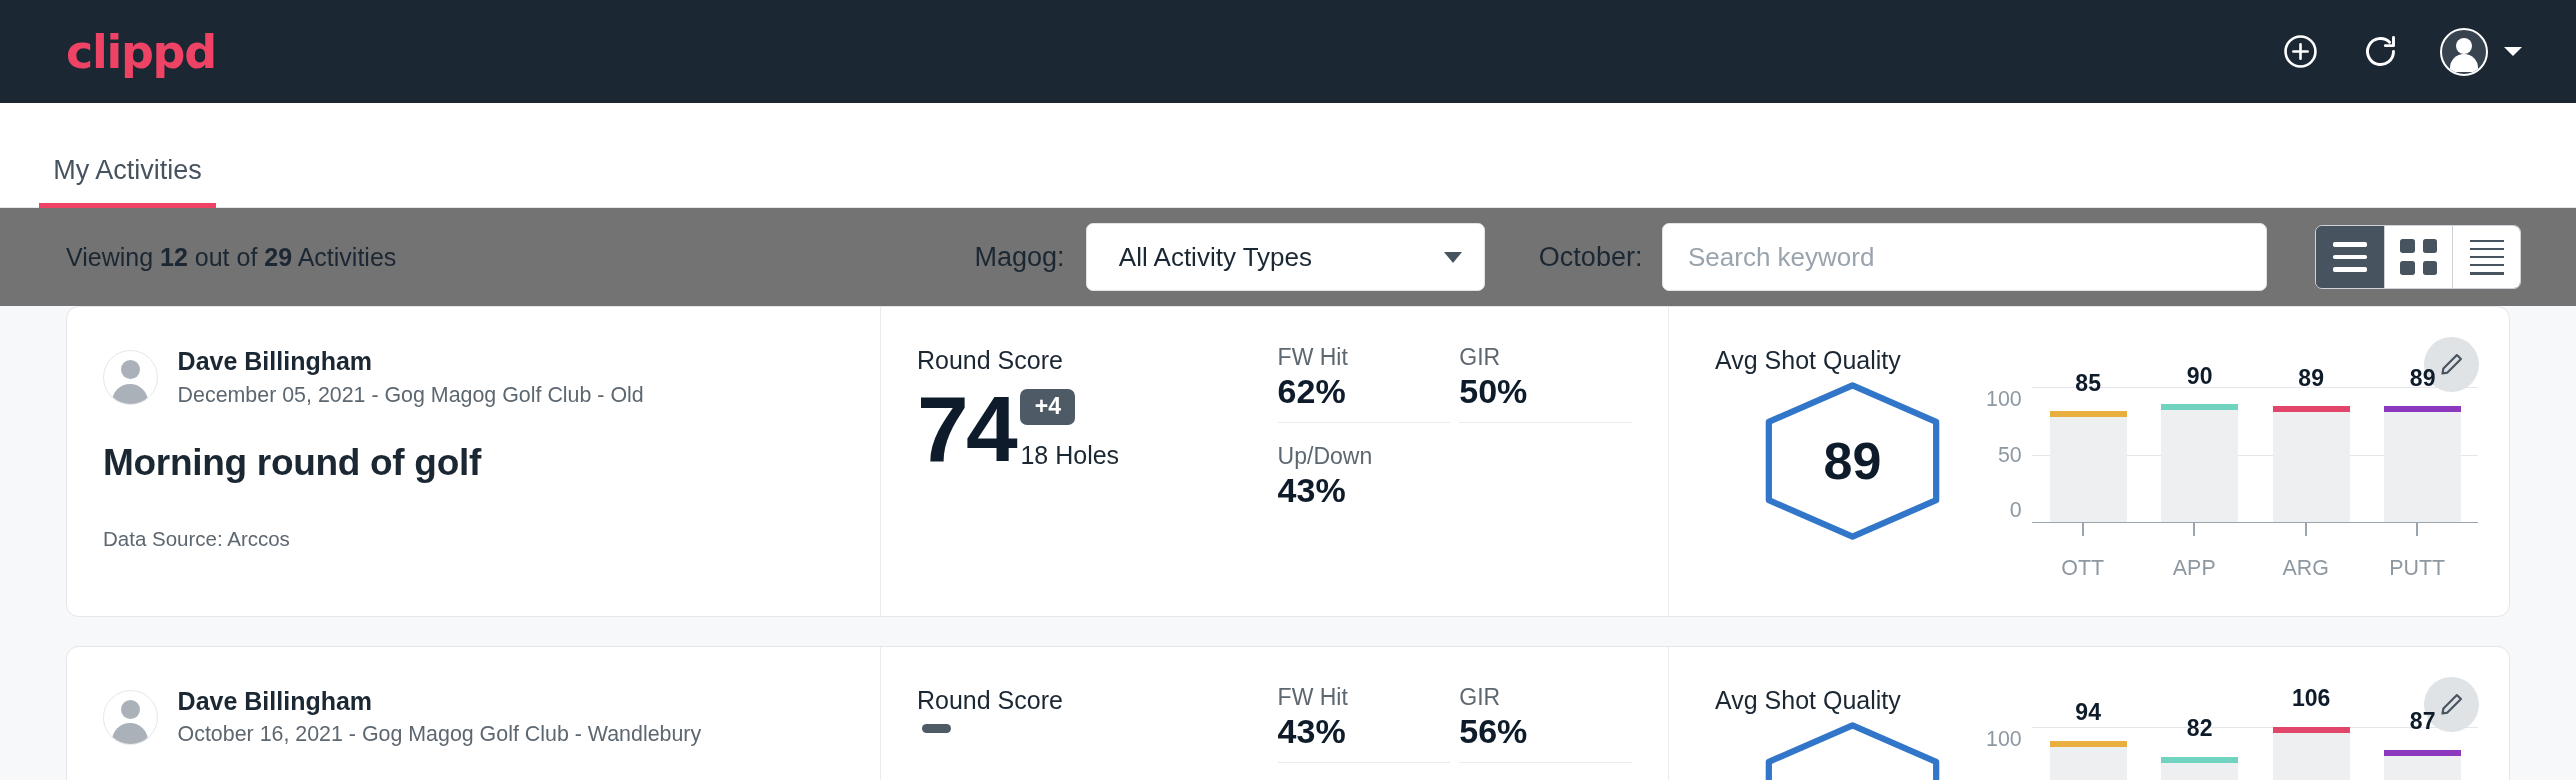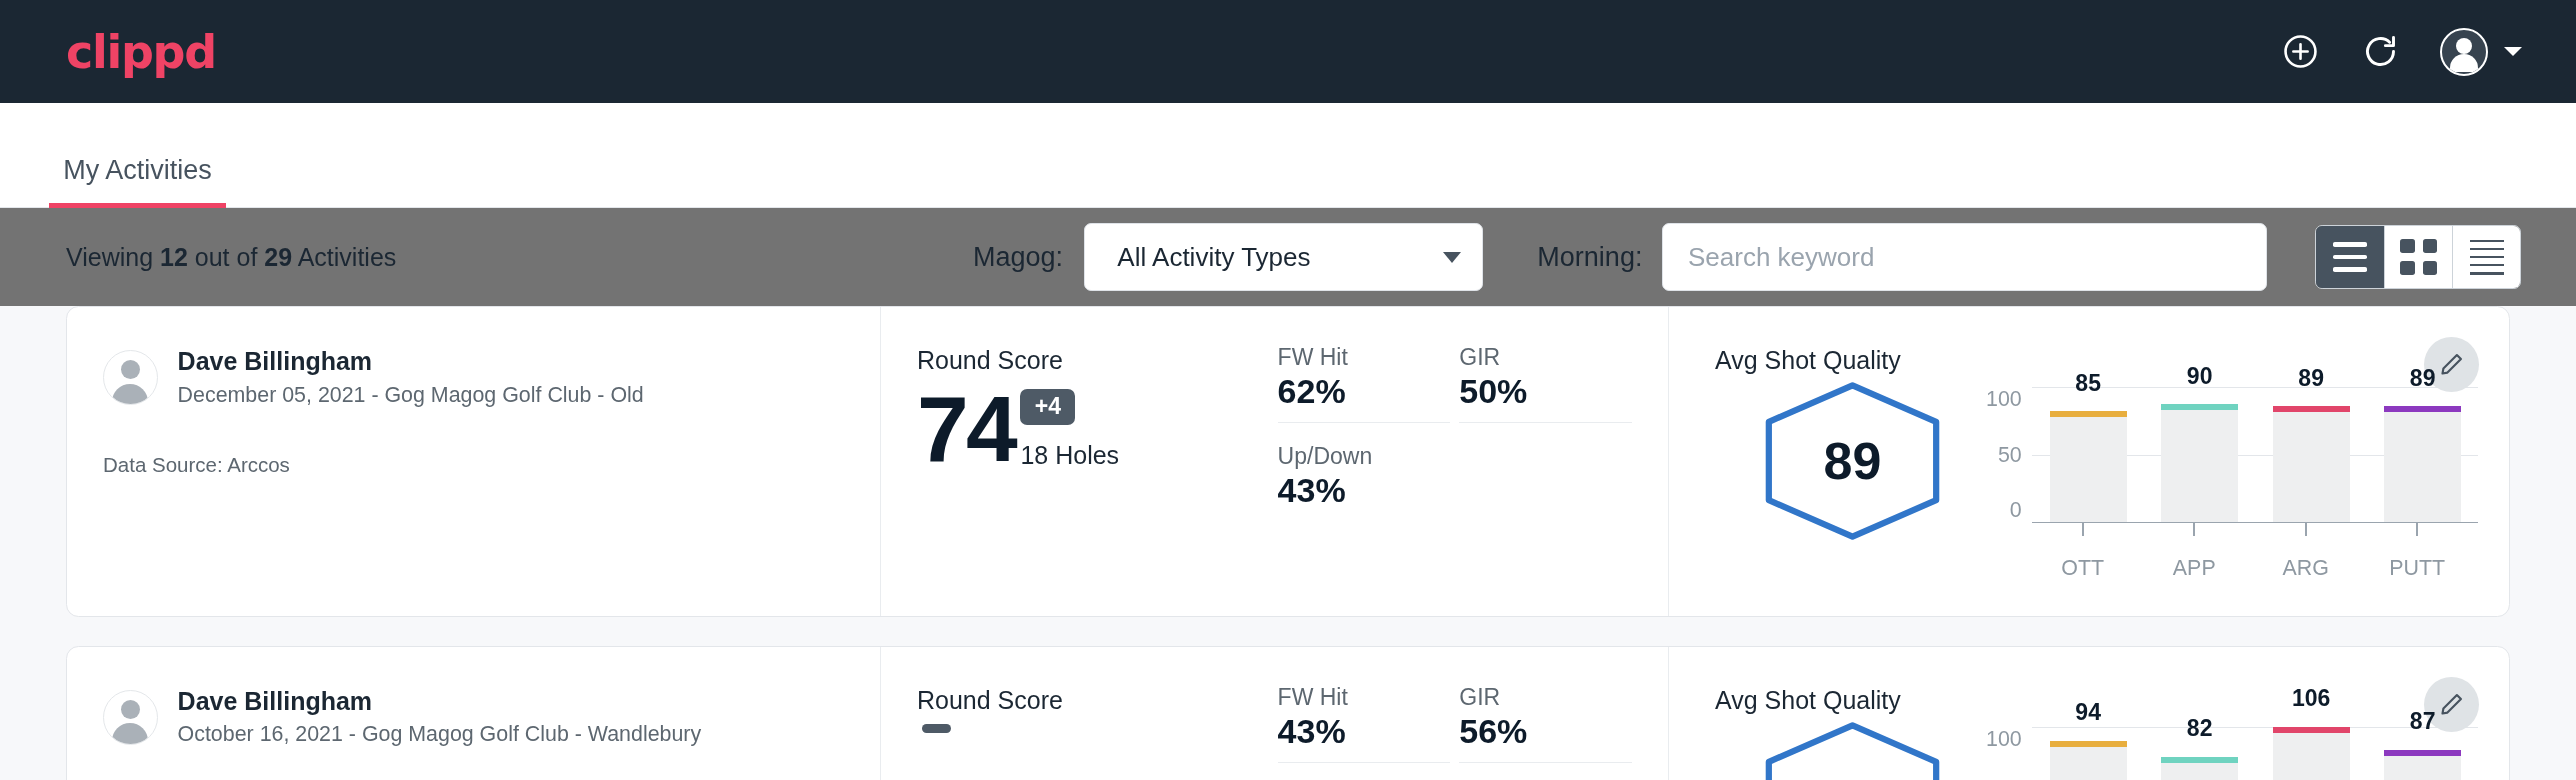--- a/index.html
+++ b/index.html
@@ -82,21 +82,21 @@
     border-right: 9px solid transparent;
     border-top: 9.8px solid #fff;
   }
 
   
   .tabbar {
     height: 105px;
     background: #ffffff;
     display: flex;
     align-items: flex-end;
-    padding-left: 49px;
+    padding-left: 39px;
     border-bottom: 0.9px solid #e3e6ea;
   }
   .tab {
     font-size: 27px;
     color: #47535f;
     padding: 0 14.3px 21.4px 14.3px;
     cursor: pointer;
     position: relative;
   }
   .tab.active::after {
@@ -369,21 +369,21 @@
     <span>Viewing </span><b>12</b><span> out of </span><b>29</b><span> Activities</span>
   </div>
 
   <div class="filtergroup">
     <span class="flabel">Magog:</span>
     <div class="selectbox">
       <span class="val">All Activity Types</span>
       <span class="arrow"></span>
     </div>
 
-    <span class="kwlabel">Morning:</span>
+    <span class="kwlabel">October:</span>
     <input class="searchinput" type="text" placeholder="Search keyword" style="">
 
     <div class="viewtoggle">
       <div class="vbtn active">
         <span class="bar3">
             <i></i>
             <i></i>
             <i></i>
           </span>
       </div>
@@ -415,20 +415,21 @@
       <div class="userrow">
         <div class="avatar-card">
           <span class="head"></span>
             <span class="body"></span>
         </div>
         <div>
           <div class="uname">Dave Billingham</div>
           <div class="umeta">December 05, 2021 - Gog Magog Golf Club - Old</div>
         </div>
       </div>
+      <div class="cardtitle">Morning round of golf</div>
       <div class="datasource">
         <span>Data Source: </span><span>Arccos</span>
       </div>
     </div>
 
     <div class="col-score">
       <div class="seclabel">Round Score</div>
       <div class="scorerow">
         <div class="bignum">74</div>
         <div class="scoreside">

